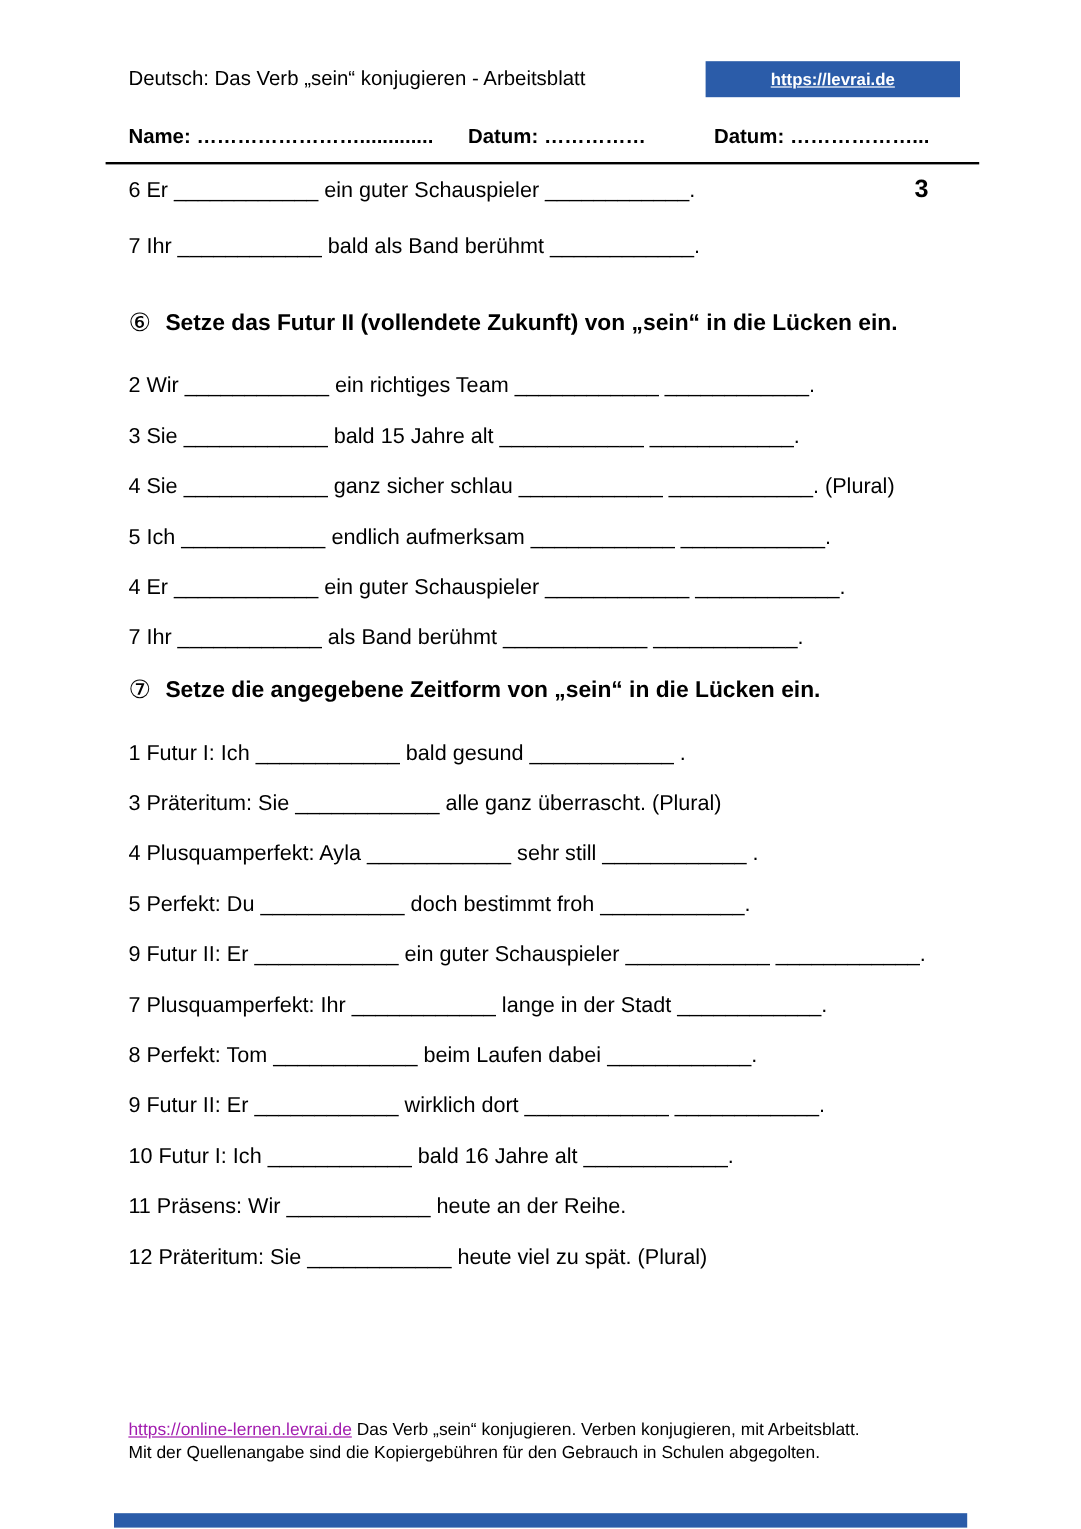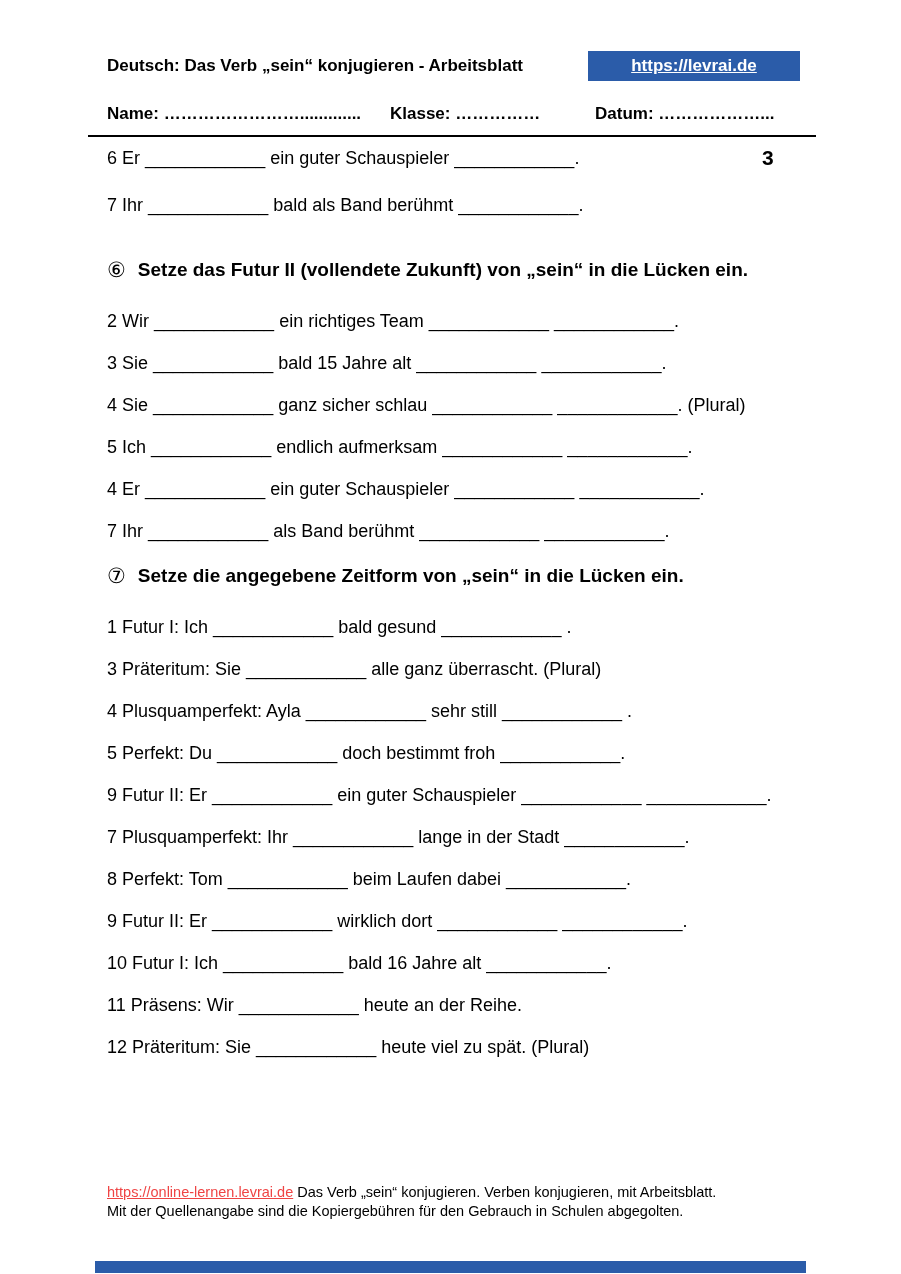--- a/index.html
+++ b/index.html
@@ -9,32 +9,32 @@
     height: 1274px;
     background: #ffffff;
     font-family: "Liberation Sans", sans-serif;
     color: #000000;
     overflow: hidden;
   }
   
   .doc-title {
     position: absolute;
     left: 107px; top: 56px;
-    font-size: 17px; font-weight: bold;
+    font-size: 17px; font-weight: normal;
     white-space: nowrap;
   }
   .header-link-box {
     position: absolute;
     left: 588px; top: 51px;
     width: 212px; height: 30px;
     background: #2b5ca9;
     display: flex; align-items: center; justify-content: center;
   }
   .header-link-box a {
-    color: #ffffff; font-weight: bold; font-size: 17px;
+    color: #ffffff; font-weight: bold; font-size: 14px;
     text-decoration: underline;
   }
   
   .meta-row {
     position: absolute;
     left: 107px; top: 104px;
     width: 700px;
     font-weight: bold; font-size: 17px;
     display: flex;
     white-space: nowrap;
@@ -80,42 +80,42 @@
     font-size: 19px; font-weight: bold;
   }
   .section7-heading { margin-top: 24px; }
   
   .footer {
     position: absolute;
     left: 107px; top: 1183px;
     width: 720px;
     font-size: 14.5px; line-height: 19px;
   }
-  .footer a { color: #ef4444; text-decoration: underline; }
+  .footer a { color: #a21caf; text-decoration: underline; }
   .bottom-bar {
     position: absolute;
     left: 95px; top: 1261px;
     width: 711px; height: 12px;
     background: #2b5ca9;
   }
 </style>
 </head>
 <body>
 
 <div class="page">
 
   <div class="doc-title">Deutsch: Das Verb „sein“ konjugieren - Arbeitsblatt</div>
 
   <div class="header-link-box">
     <a href="#">https://levrai.de</a>
   </div>
 
   <div class="meta-row">
     <span class="meta-name">Name: …………………….............</span>
-    <span class="meta-klasse">Klasse: ……………</span>
+    <span class="meta-klasse">Datum: ……………</span>
     <span class="meta-datum">Datum: ………………...</span>
   </div>
   <div class="meta-rule"></div>
 
   <div class="page-number">3</div>
 
   <div class="content">
 
     <div class="carryover">
       <div class="line">6 Er ____________ ein guter Schauspieler ____________.</div>

